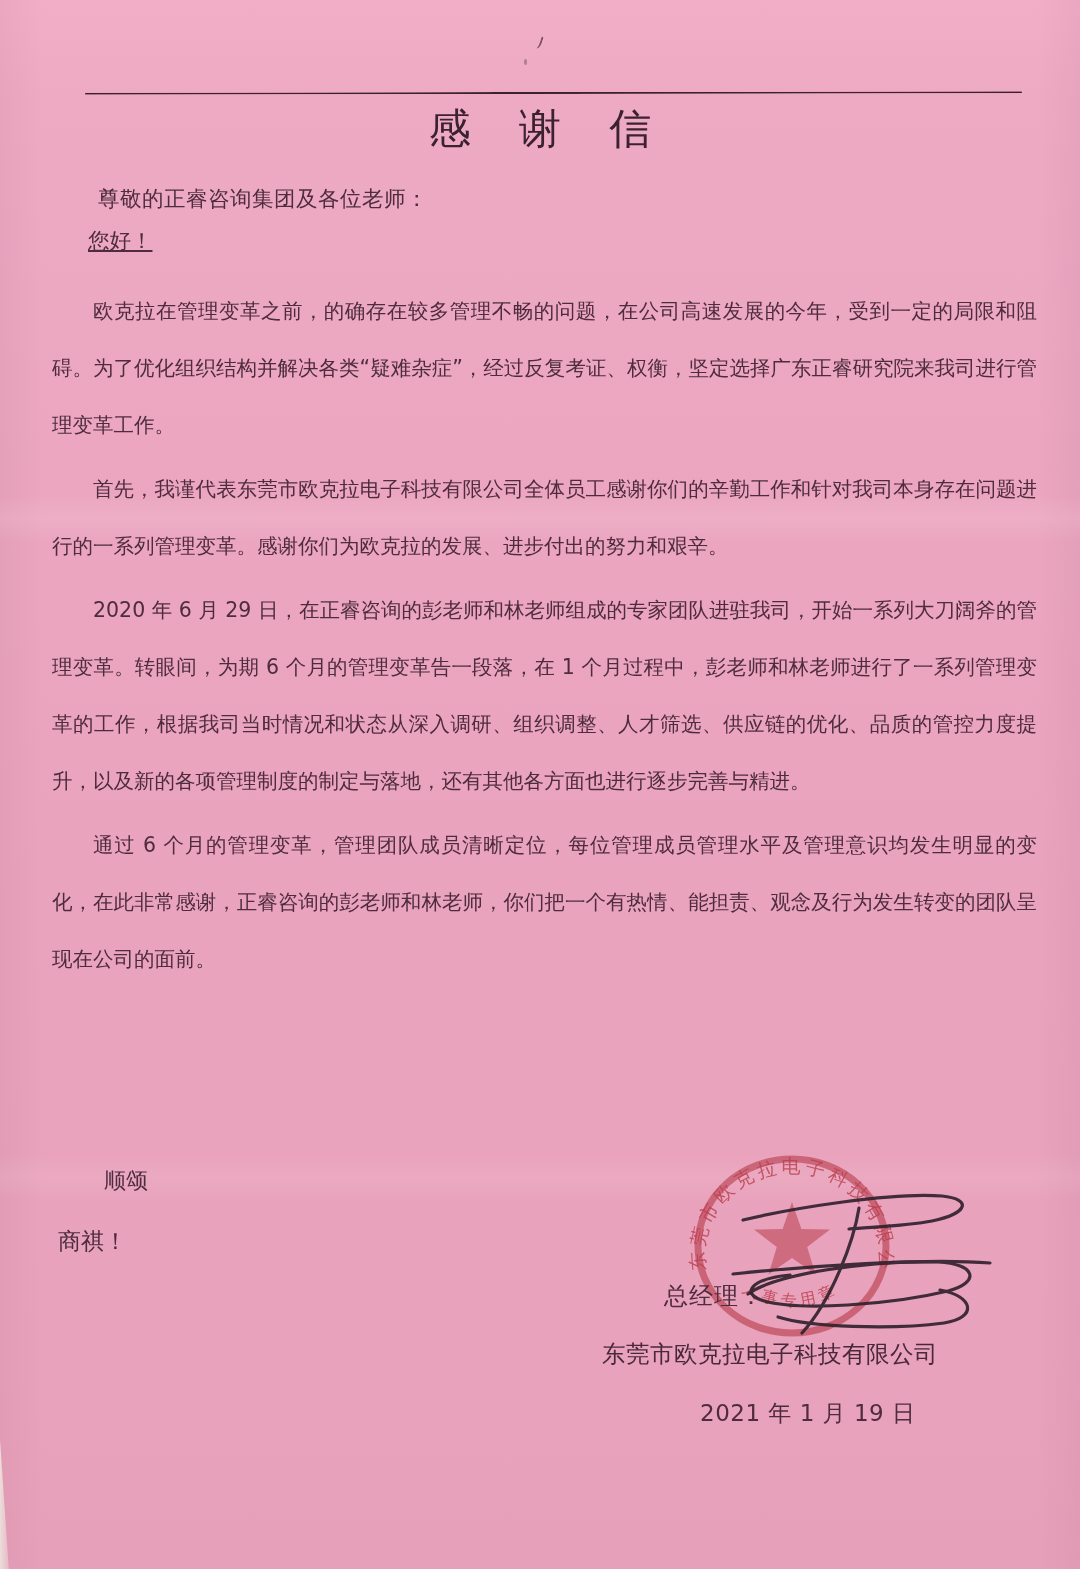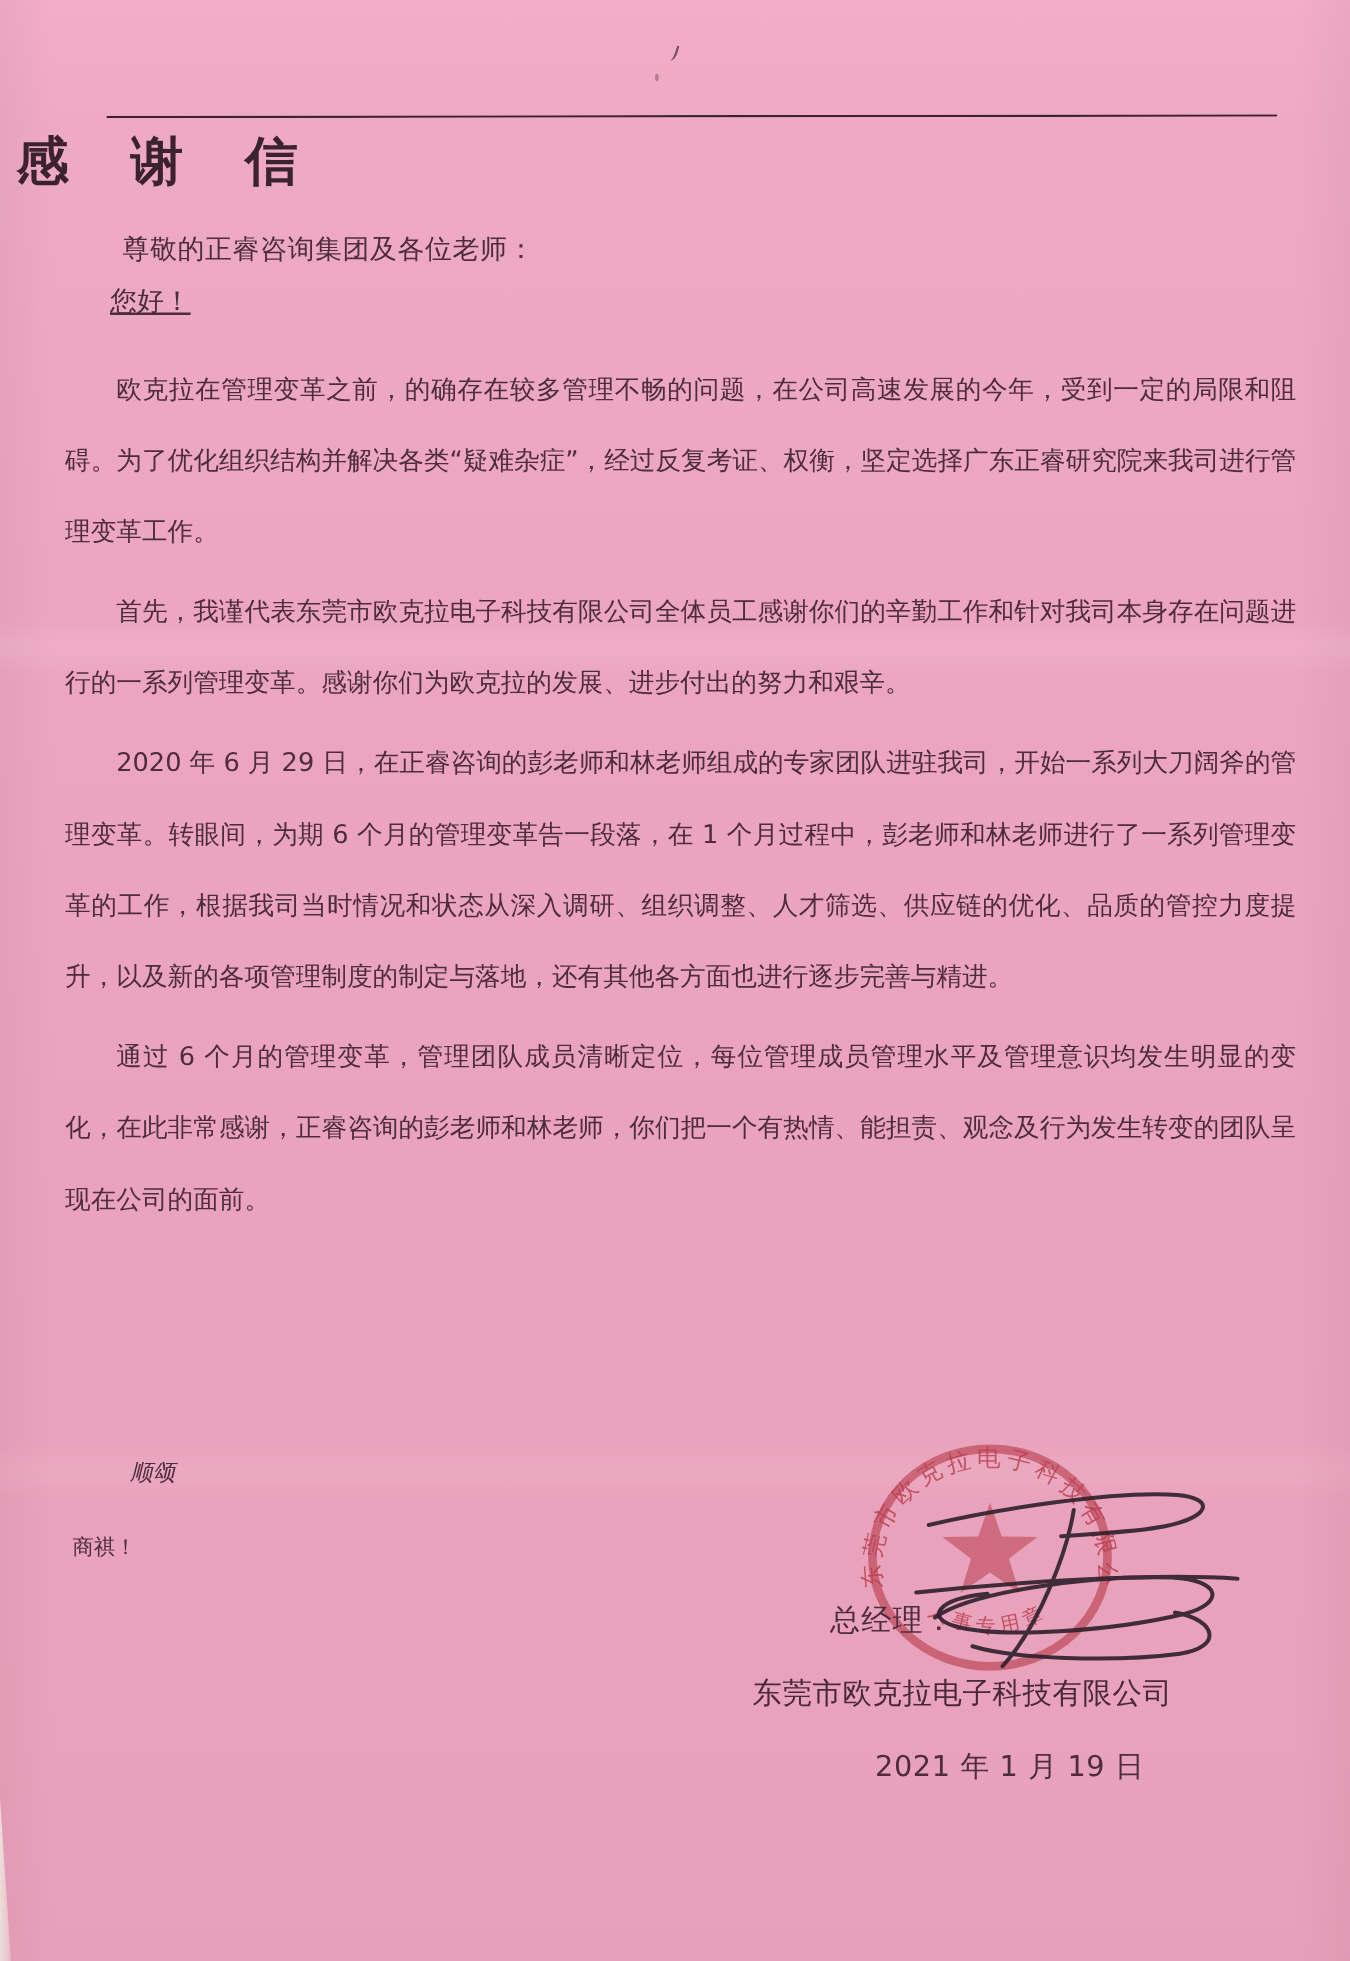--- a/index.html
+++ b/index.html
@@ -40,42 +40,42 @@
     background: #9a6b78; border-radius: 50%; opacity: .7;
   }
   .rule {
     position: absolute; top: 92px; left: 85px; width: 937px; height: 0;
     border-top: 2.5px solid #3c222d;
     transform: rotate(-0.08deg);
     border-radius: 2px;
   }
   .title {
     position: absolute; top: 101px; left: 0; width: 1080px; margin: 0;
-    text-align: left;
-    font-size: 42px; font-weight: 700;
+    text-align: center;
+    font-size: 42px; font-weight: 400;
     letter-spacing: 13px; word-spacing: 9px; text-indent: 13px;
     color: #3c2230;
   }
   .salutation {
     position: absolute; top: 168px; left: 82px; margin: 16px;
     font-size: 21.5px; letter-spacing: 0.5px;
   }
   .greeting {
     position: absolute; top: 226px; left: 88px; margin: 0;
     font-size: 21.5px;
     text-decoration: underline;
   }
   .body-text {
     position: absolute; top: 283px; left: 52px; width: 985px;
     font-size: 20.5px; line-height: 57px;
     text-align: justify;
   }
   .body-text p { margin: 0 0 7px 0; text-indent: 2em; }
-  .closing-1 { position: absolute; top: 1166px; left: 104px; margin: 0; font-size: 18px; font-style: italic; }
-  .closing-2 { position: absolute; top: 1226px; left: 58px; margin: 0; font-size: 17px; }
+  .closing-1 { position: absolute; top: 1166px; left: 104px; margin: 0; font-size: 22px; }
+  .closing-2 { position: absolute; top: 1226px; left: 58px; margin: 0; font-size: 23px; }
 
   .stamp {
     position: absolute; left: 686px; top: 1150px; width: 212px; height: 200px;
     mix-blend-mode: multiply; opacity: .92;
     filter: blur(0.4px);
     z-index: 1;
   }
   .role-label {
     position: absolute; left: 664px; top: 1280px; margin: 0;
     font-size: 24px; letter-spacing: 1px; z-index: 2;

